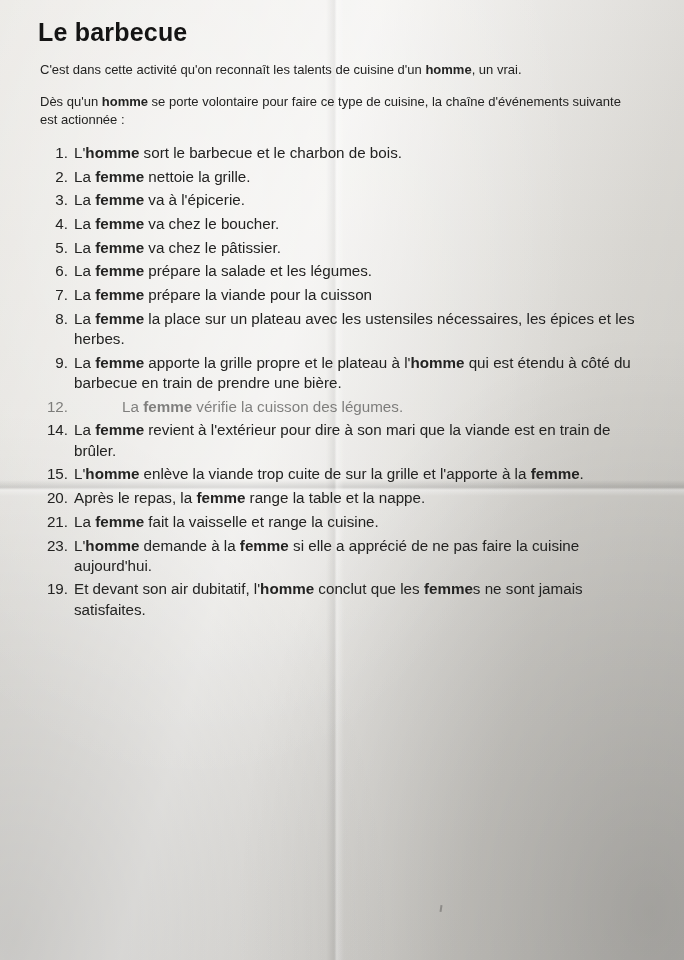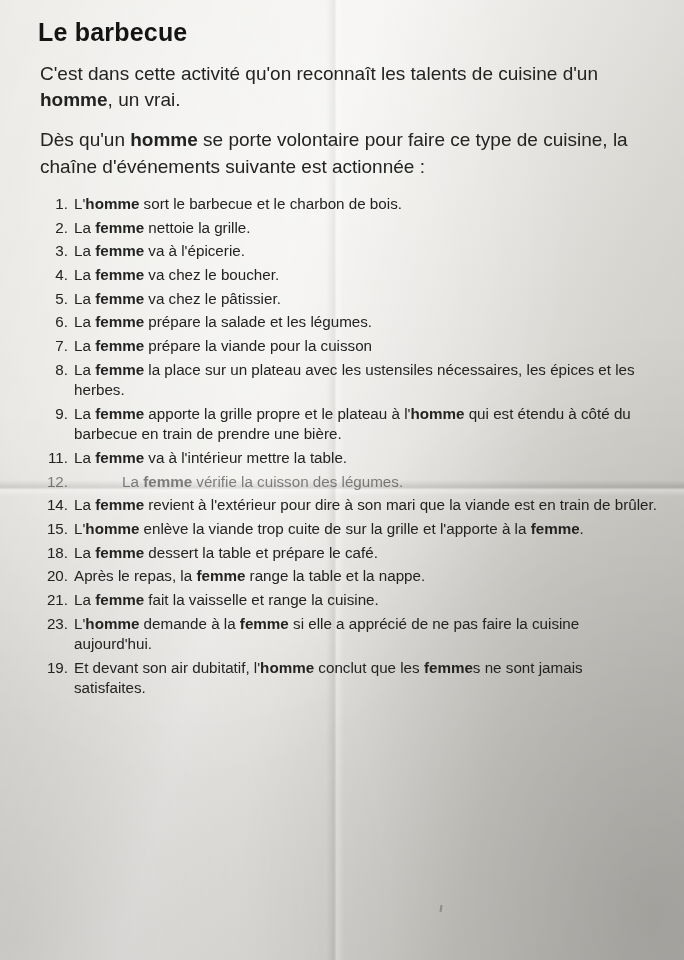--- a/index.html
+++ b/index.html
@@ -43,32 +43,32 @@
     position: absolute;
     inset: 0;
     background:
       radial-gradient(ellipse at 28% 20%, rgba(255,255,255,0.45) 0%, rgba(255,255,255,0.0) 55%),
       radial-gradient(ellipse at 95% 95%, rgba(0,0,0,0.16) 0%, rgba(0,0,0,0.0) 45%),
       radial-gradient(ellipse at 2% 98%, rgba(0,0,0,0.12) 0%, rgba(0,0,0,0.0) 40%);
     pointer-events: none;
   }
   .content {
     position: relative;
-    padding: 14px 26px 0 34px;
+    padding: 14px 46px 0 34px;
     color: #20201f;
   }
   .doc-title {
     font-size: 25px;
     font-weight: bold;
     letter-spacing: 0.2px;
     margin: 4px 0 14px 4px;
     color: #141414;
   }
   .para {
-    font-size: 19px;
+    font-size: 13px;
     line-height: 1.38;
     margin: 0 0 14px 6px;
     max-width: 610px;
     color: #232322;
   }
   .para b { font-weight: bold; }
   ol.steps {
     list-style: none;
     margin: 4px 0 0 0;
     padding: 0;
@@ -152,39 +152,31 @@
           <span class="txt">La <b>femme</b> prépare la viande pour la cuisson</span>
         </li>
         <li>
           <span class="num">8.</span>
           <span class="txt">La <b>femme</b> la place sur un plateau avec les ustensiles nécessaires, les épices et les herbes.</span>
         </li>
         <li>
           <span class="num">9.</span>
           <span class="txt">La <b>femme</b> apporte la grille propre et le plateau à l'<b>homme</b> qui est étendu à côté du barbecue en train de prendre une bière.</span>
         </li>
-        <li>
-          <span class="num">11.</span>
-          <span class="txt">La <b>femme</b> va à l'intérieur mettre la table.</span>
-        </li>
         <li class="faded">
           <span class="num">12.</span>
           <span class="txt">La <b>femme</b> vérifie la cuisson des légumes.</span>
         </li>
         <li>
           <span class="num">14.</span>
           <span class="txt">La <b>femme</b> revient à l'extérieur pour dire à son mari que la viande est en train de brûler.</span>
         </li>
         <li>
           <span class="num">15.</span>
           <span class="txt">L'<b>homme</b> enlève la viande trop cuite de sur la grille et l'apporte à la <b>femme</b>.</span>
-        </li>
-        <li>
-          <span class="num">18.</span>
-          <span class="txt">La <b>femme</b> dessert la table et prépare le café.</span>
         </li>
         <li>
           <span class="num">20.</span>
           <span class="txt">Après le repas, la <b>femme</b> range la table et la nappe.</span>
         </li>
         <li>
           <span class="num">21.</span>
           <span class="txt">La <b>femme</b> fait la vaisselle et range la cuisine.</span>
         </li>
         <li>

